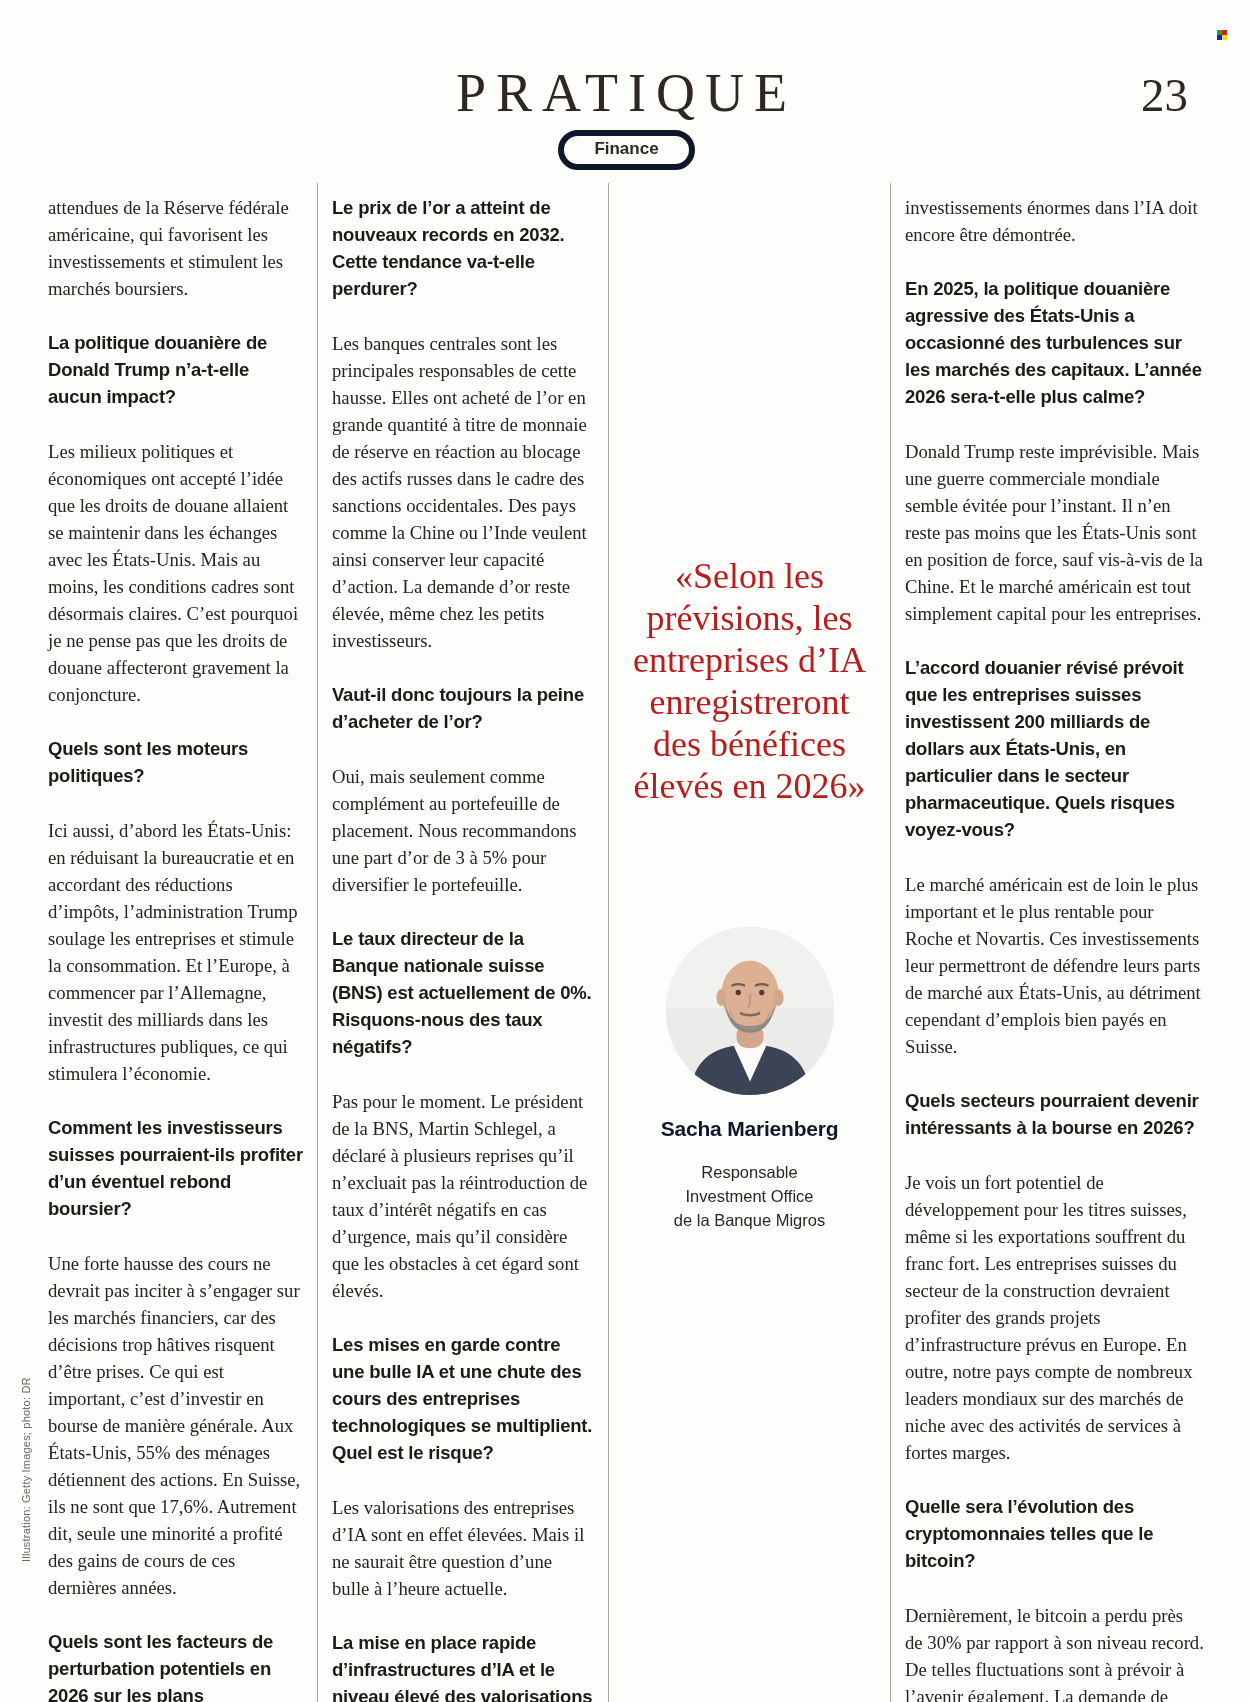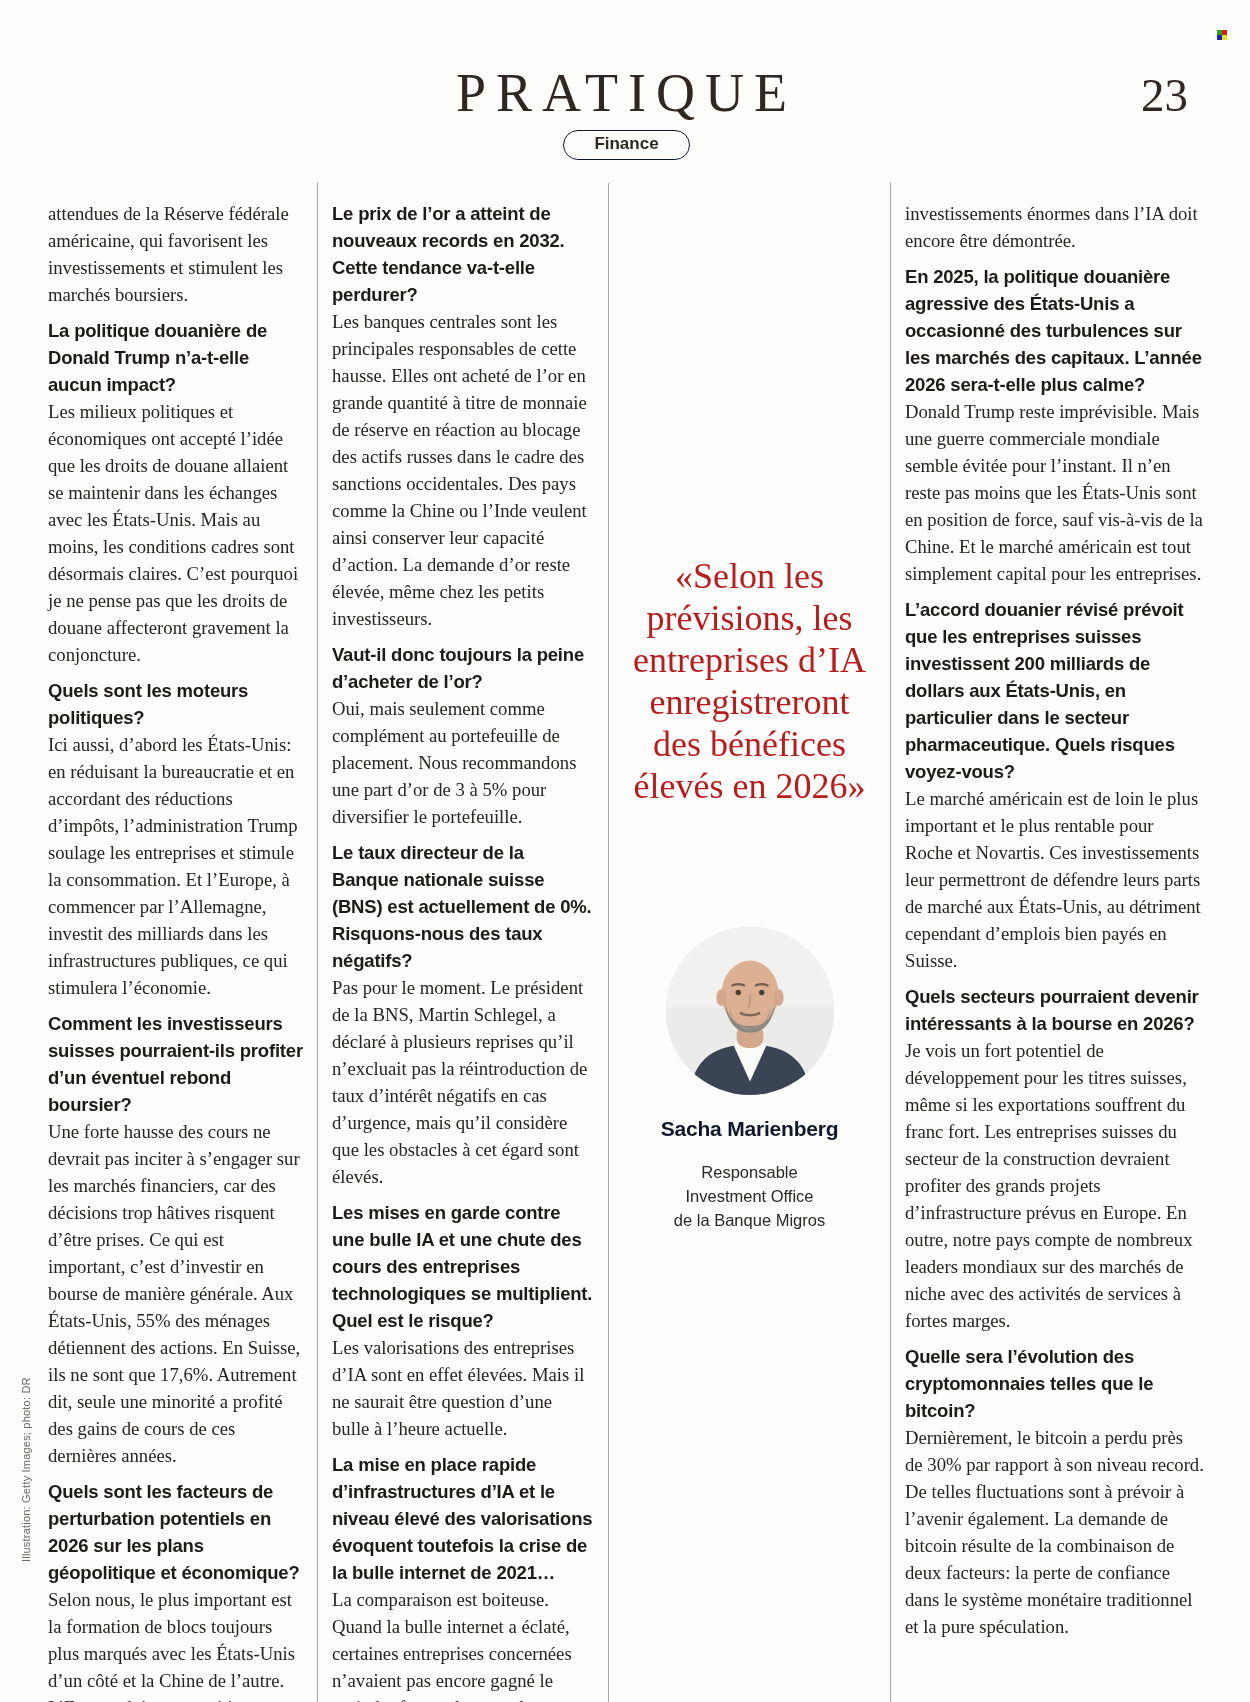--- a/index.html
+++ b/index.html
@@ -21,21 +21,21 @@
   .title{
     font-family:"Liberation Serif", serif;
     font-size:54px;line-height:1;
     letter-spacing:10px;
     color:#2f2721;
     font-weight:400;
   }
   .badge{
     display:inline-block;
     margin-top:10px;
-    border:1px solid #0f172a;
+    border:6px solid #0f172a;
     border-radius:999px;
     padding:3px 30px 5px 30px;
     font-family:"Liberation Sans", sans-serif;
     font-weight:bold;
     font-size:17px;
     color:#2f2721;
     background:#fdfdfc;
   }
   .page-number{
     position:absolute;top:72px;right:62px;
@@ -67,28 +67,29 @@
     position:absolute;left:48px;top:183px;right:45px;
     display:flex;align-items:stretch;
   }
   .textcol p{margin:0;}
   .textcol .q{
     font-family:"Liberation Sans", sans-serif;
     font-weight:bold;
     font-size:18.5px;line-height:27px;
     letter-spacing:-0.2px;
     color:#1d1a17;
-    margin-top:9px;
+    margin-top:27px;
   }
   .textcol .a{
     font-size:18.7px;line-height:27px;
     color:#272320;
     hyphens:auto;
-  }
-  .textcol p:first-child{margin-top:17px;}
+    margin-top:28px;
+  }
+  .textcol p:first-child{margin-top:11px;}
   .col1{width:255px;padding-right:14px;border-right:1px solid #a9a49e;}
   .col2{width:262px;padding-left:14px;padding-right:14px;border-right:1px solid #a9a49e;}
   .quotecol{
     width:253px;
     padding:0 14px;
     border-right:1px solid #a9a49e;
     text-align:center;
   }
   .col4{flex:1;padding-left:14px;}
 

